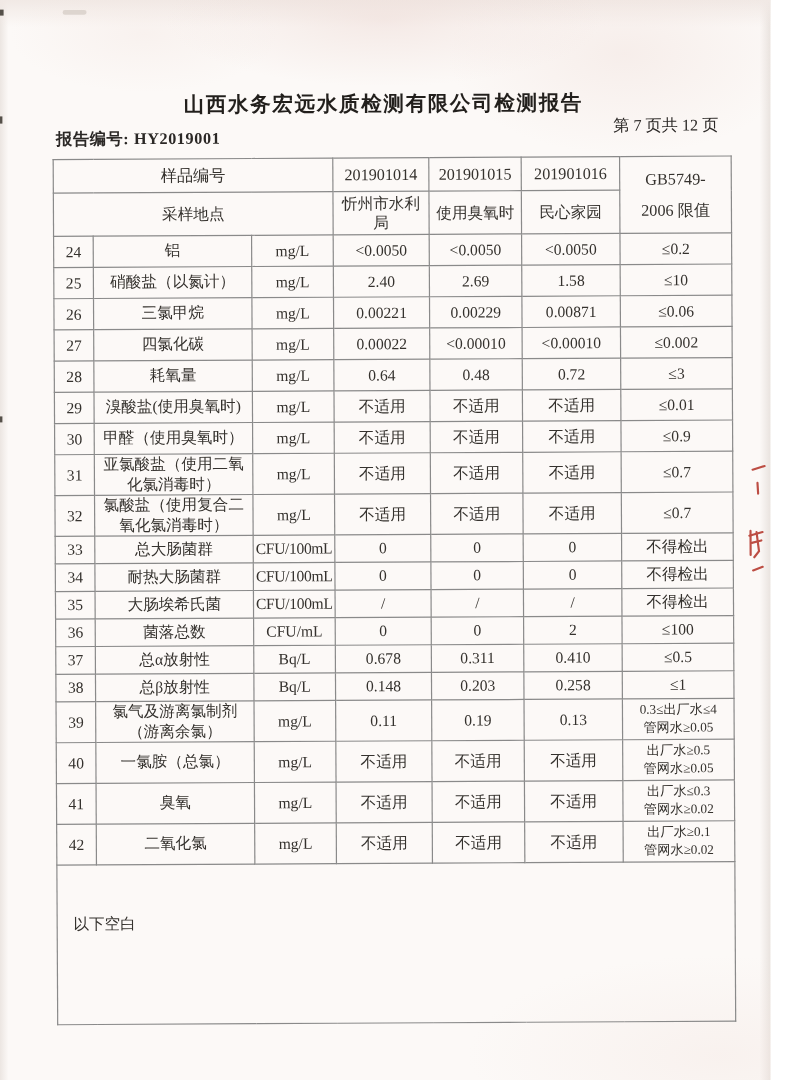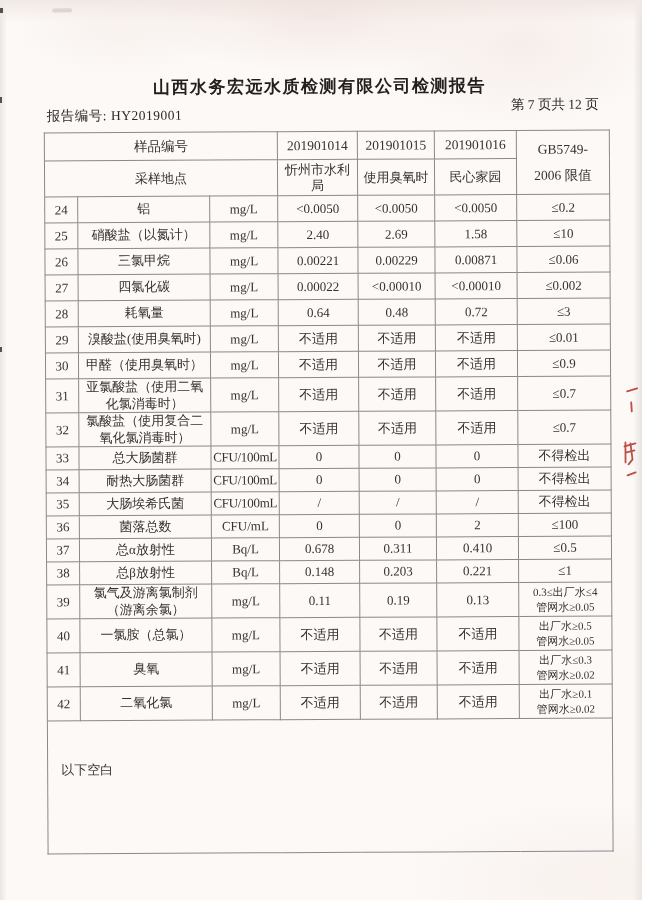--- a/index.html
+++ b/index.html
@@ -12,21 +12,21 @@
       radial-gradient(160px 70px at 120px 28px, rgba(242,228,223,.35), rgba(242,228,223,0) 70%),
       radial-gradient(300px 120px at 600px 880px, rgba(243,230,225,.4), rgba(243,230,225,0) 70%),
       linear-gradient(180deg, #f1e9e5 0%, rgba(252,249,247,0) 2.5%),
       linear-gradient(90deg, #ece6e2 0%, rgba(252,249,247,0) 1.1%),
       linear-gradient(270deg, #e9e3df 0%, rgba(252,249,247,0) 1.4%),
       #fcf9f7;
   }
   .doc{position:absolute;inset:0;transform:rotate(-0.3deg);transform-origin:50% 40%;}
   .title{position:absolute;top:75px;left:0;right:0;text-align:center;
     font-size:17px;font-weight:bold;letter-spacing:1.5px;color:#221f1c;}
-  .meta-left{position:absolute;top:106px;left:48px;font-size:13.5px;font-weight:normal;color:#2b2826;letter-spacing:.5px;}
+  .meta-left{position:absolute;top:106px;left:48px;font-size:13.5px;font-weight:bold;color:#2b2826;letter-spacing:.5px;}
   .meta-right{position:absolute;top:97px;right:42px;font-size:13.5px;color:#2b2826;}
   table.report{position:absolute;top:131px;left:45px;width:565px;
     border-collapse:collapse;table-layout:fixed;}
   table.report td{border:1px solid #8a8a8a;font-size:13px;color:#35322e;
     text-align:center;vertical-align:middle;padding:0 1px;overflow:hidden;}
   tr.h1 td{height:27px;font-size:13.5px;}
   tr.h2 td{height:35px;font-size:13px;line-height:1.2;}
   td.limit-head{vertical-align:middle;}
   td.limit-head div{line-height:1.0;padding:6px 0;}
   tr.r{height:26px;}
@@ -254,21 +254,21 @@
       <div>≤0.5</div>
       <div></div>
     </td>
   </tr>
           <tr class="r short">
     <td>38</td>
     <td class="item">总β放射性</td>
     <td class="unit">Bq/L</td>
     <td>0.148</td>
     <td>0.203</td>
-    <td>0.221</td>
+    <td>0.258</td>
     <td class="limit-cell">
       <div>≤1</div>
       <div></div>
     </td>
   </tr>
           <tr class="r tall limit-small">
     <td>39</td>
     <td class="item">氯气及游离氯制剂（游离余氯）</td>
     <td class="unit">mg/L</td>
     <td>0.11</td>

